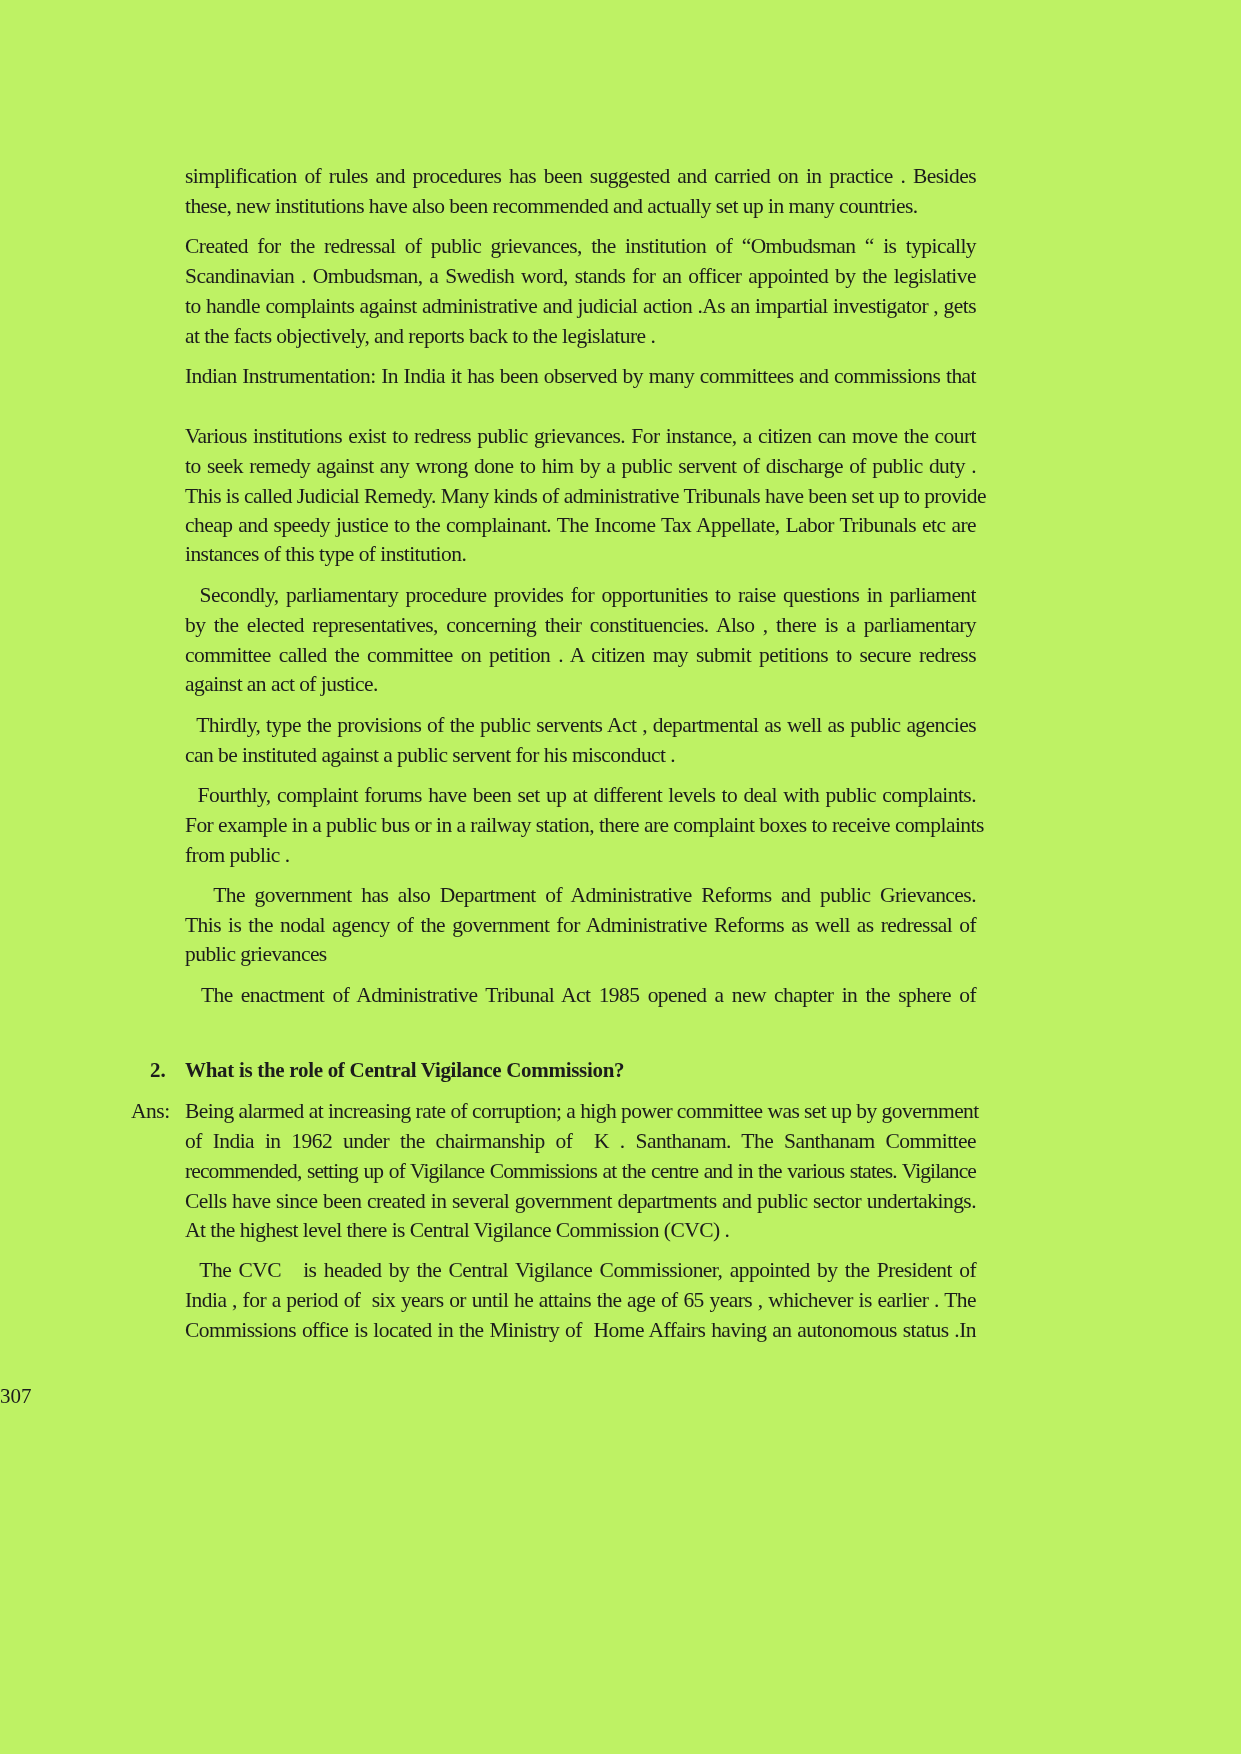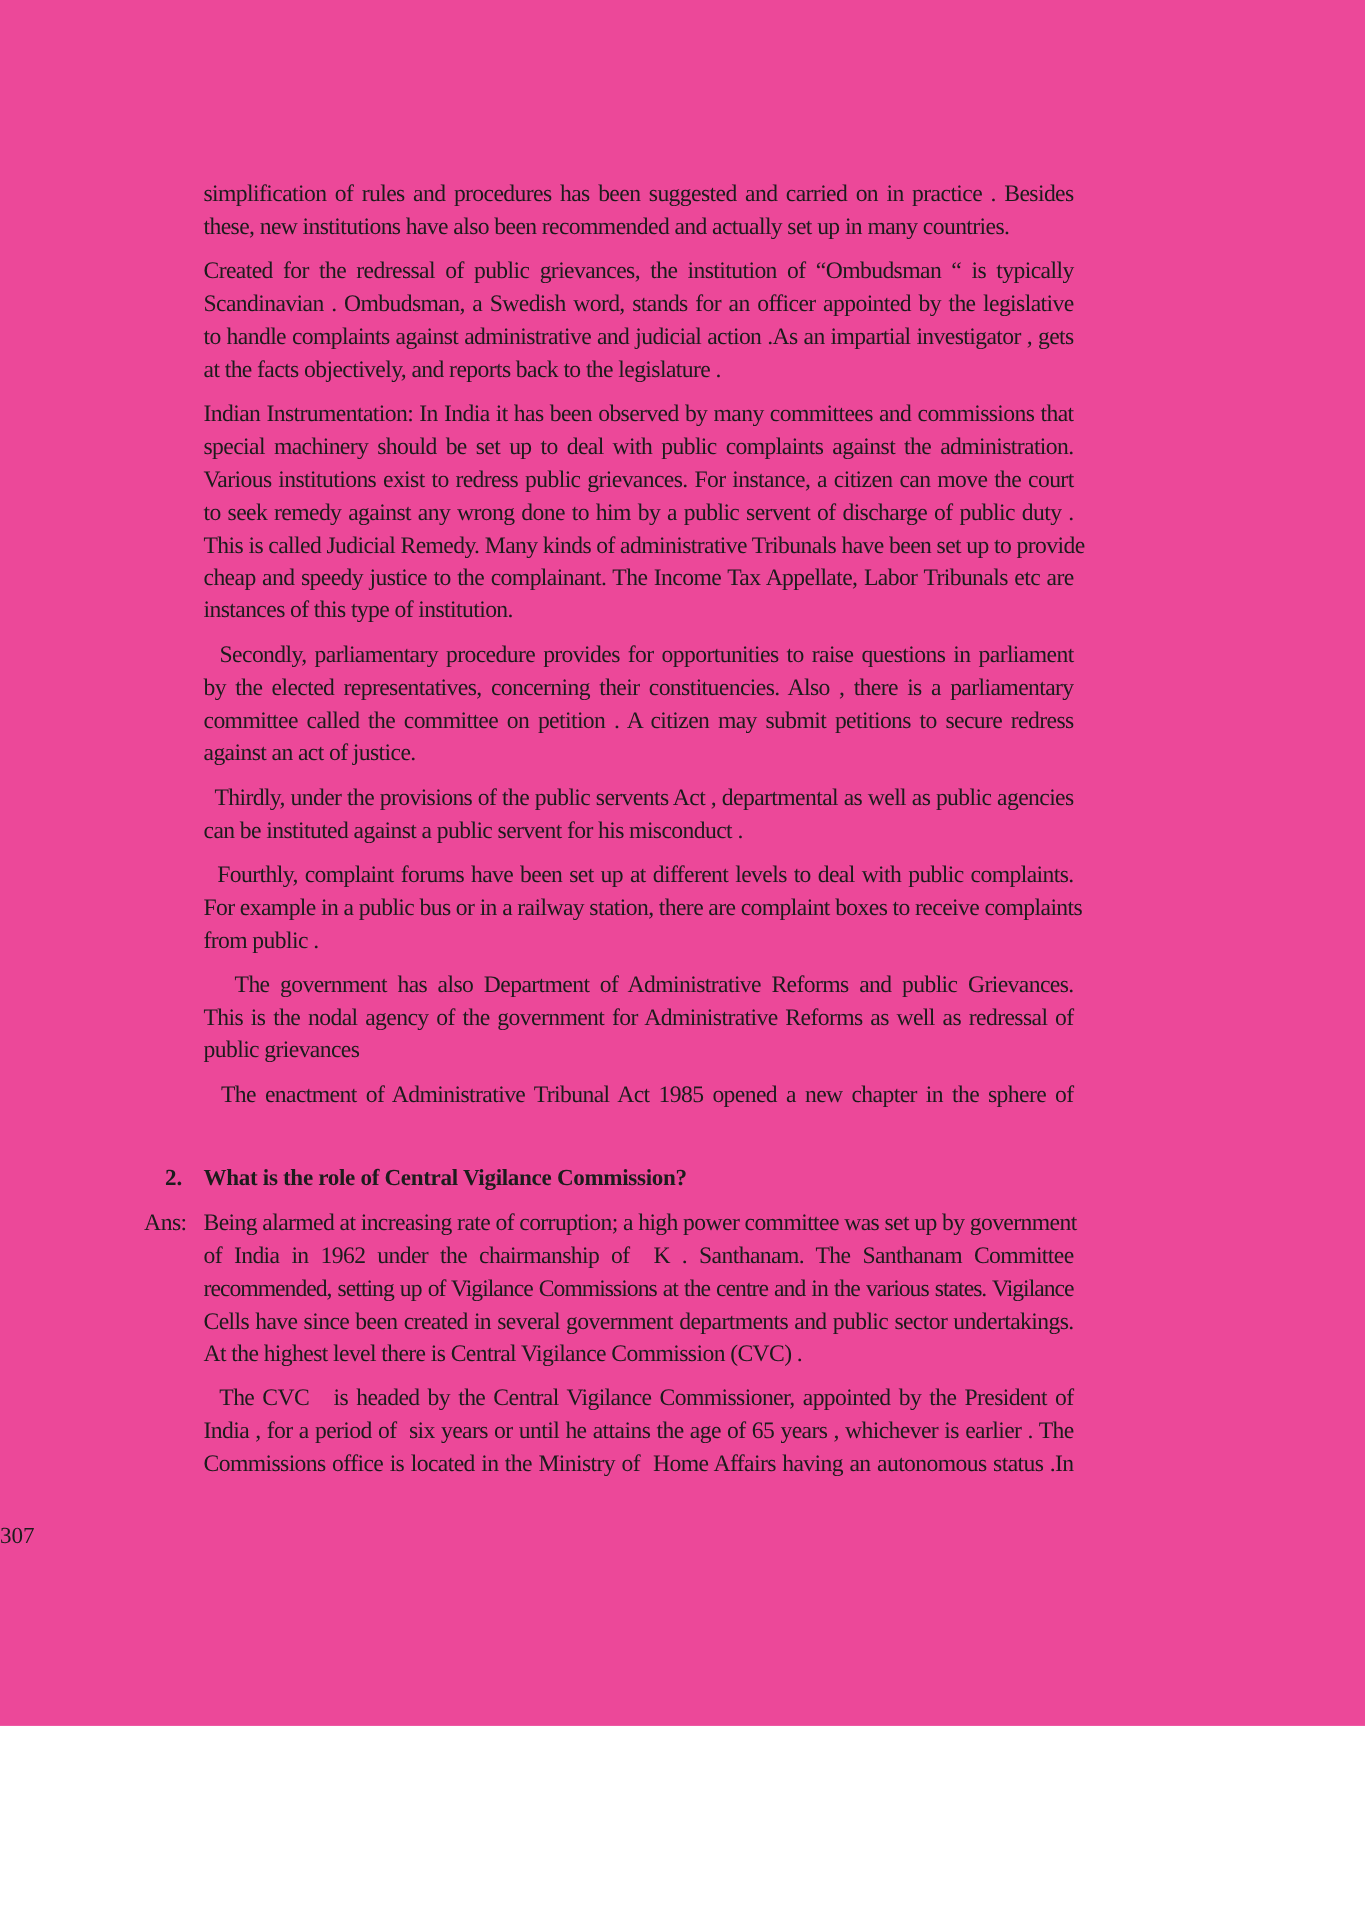--- a/index.html
+++ b/index.html
@@ -1,17 +1,17 @@
 <!DOCTYPE html>
 <html><head>
 <meta charset="utf-8">
 <style>
   html, body { margin:0; padding:0; background:#ffffff; }
   body { width:1241px; height:1754px; position:relative; overflow:hidden; }
-  .page { position:absolute; left:0; top:0; width:1241px; height:1569px; background:#ec4899; }
+  .page { position:absolute; left:0; top:0; width:1241px; height:1754px; background:#bef264; }
   .line {
     position:absolute;
     left:185px;
     width:791px;
     font-family:"Liberation Serif","DejaVu Serif",serif;
     font-size:21.5px;
     line-height:30px;
     color:#1c1c1c;
     white-space:nowrap;
     text-align:justify;
@@ -49,33 +49,32 @@
 
   <div class="line" style="top:161px">simplification of rules and procedures has been suggested and carried on in practice . Besides</div>
   <div class="line last" style="top:191px">these, new institutions have also been recommended and actually set up in many countries.</div>
 
   <div class="line" style="top:231px">Created for the redressal of public grievances, the institution of  “Ombudsman “ is typically</div>
   <div class="line" style="top:261px">Scandinavian . Ombudsman, a Swedish word, stands for an officer appointed by the  legislative</div>
   <div class="line" style="top:291px">to handle complaints against administrative and judicial action .As an impartial investigator , gets</div>
   <div class="line last" style="top:321px">at the facts objectively, and reports back to the legislature .</div>
 
   <div class="line" style="top:361px">Indian Instrumentation:   In India it has been observed by many committees and commissions that</div>
-  <div class="line" style="top:391px">special machinery should be set up to deal with public complaints against the administration.</div>
   <div class="line" style="top:451px">to seek remedy against any wrong done to him by a public servent of discharge of public duty .</div>
   <div class="line" style="top:421px">Various institutions exist to redress public grievances. For instance, a citizen can move the court</div>
   <div class="line" style="top:481px">This is called Judicial Remedy. Many kinds of administrative Tribunals have been set up to provide</div>
   <div class="line" style="top:510px">cheap and speedy justice to the complainant. The Income Tax Appellate, Labor Tribunals etc are</div>
   <div class="line last" style="top:539px">instances of this type of institution.</div>
 
   <div class="line" style="top:580px; white-space:pre">  Secondly, parliamentary procedure provides for opportunities to raise questions in parliament</div>
   <div class="line" style="top:610px">by the elected representatives, concerning their constituencies. Also , there is a parliamentary</div>
   <div class="line" style="top:640px">committee called the committee on petition . A citizen may submit petitions to secure redress</div>
   <div class="line last" style="top:669px">against an act of justice.</div>
 
-  <div class="line" style="top:710px; white-space:pre">  Thirdly, under the provisions of the public servents Act , departmental as well as public agencies</div>
+  <div class="line" style="top:710px; white-space:pre">  Thirdly, type the provisions of the public servents Act , departmental as well as public agencies</div>
   <div class="line last" style="top:740px">can be instituted against a public servent for his misconduct .</div>
 
   <div class="line" style="top:780px; white-space:pre">  Fourthly, complaint forums have been set up at different levels to deal with public complaints.</div>
   <div class="line" style="top:810px">For example in a public bus or in a railway station, there  are complaint boxes to receive complaints</div>
   <div class="line last" style="top:840px">from public .</div>
 
   <div class="line" style="top:880px; white-space:pre">   The government has also Department of Administrative Reforms and public Grievances.</div>
   <div class="line" style="top:910px">This is the nodal agency of the government for Administrative Reforms as well as redressal of</div>
   <div class="line last" style="top:939px">public grievances</div>
 

